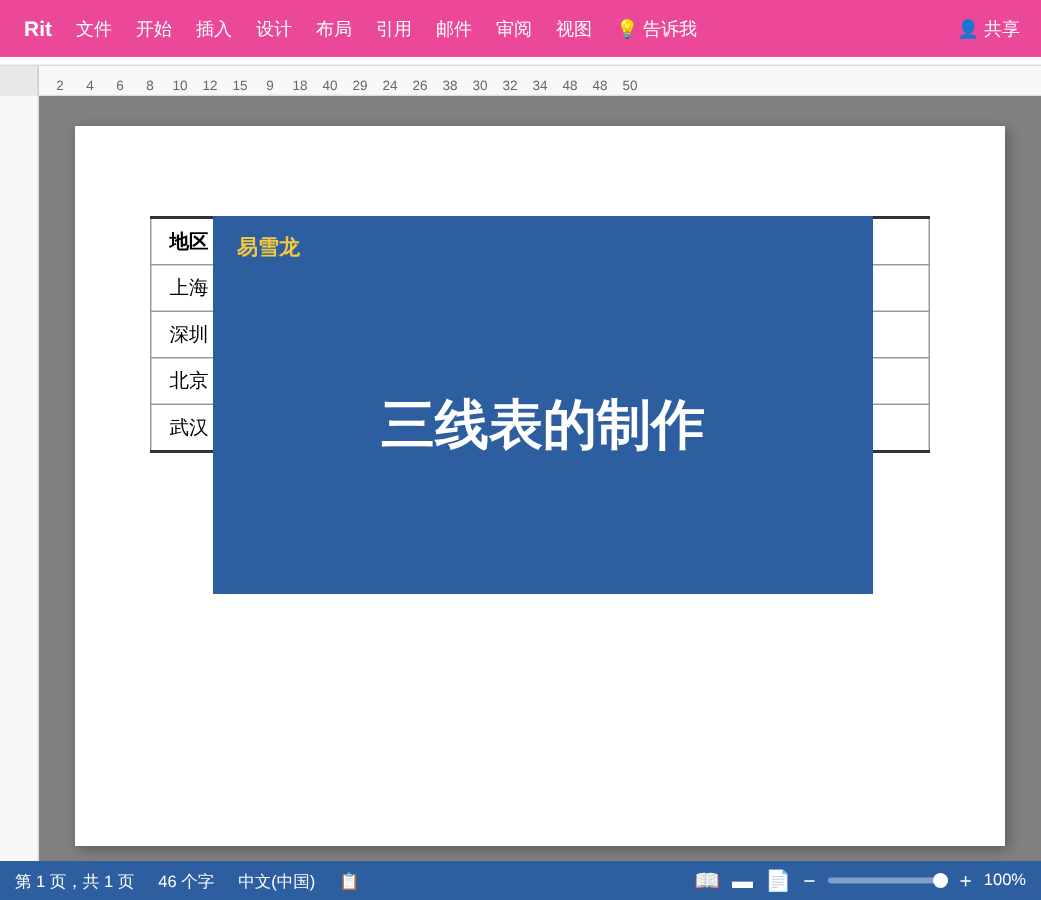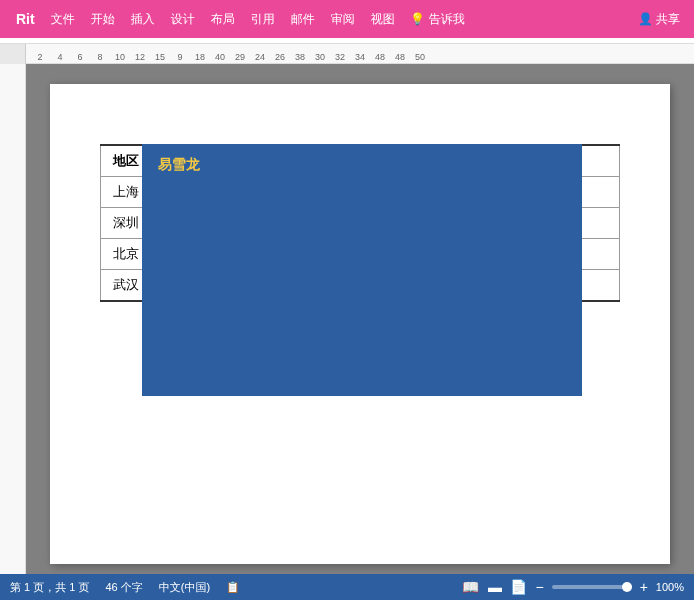--- a/index.html
+++ b/index.html
@@ -296,20 +296,21 @@
             </tr>
             <tr>
               <td>武汉</td>
               <td>1100</td>
             </tr>
           </tbody>
       </table>
 
       <div class="overlay-popup">
         <div class="popup-header">易雪龙</div>
+        <div class="popup-title-text">三线表的制作</div>
       </div>
 
     </div>
   </div>
 </div>
 
 <div class="status-bar">
   <span class="status-item">第 1 页，共 1 页</span>
   <span class="status-item">46 个字</span>
   <span class="status-item">中文(中国)</span>

